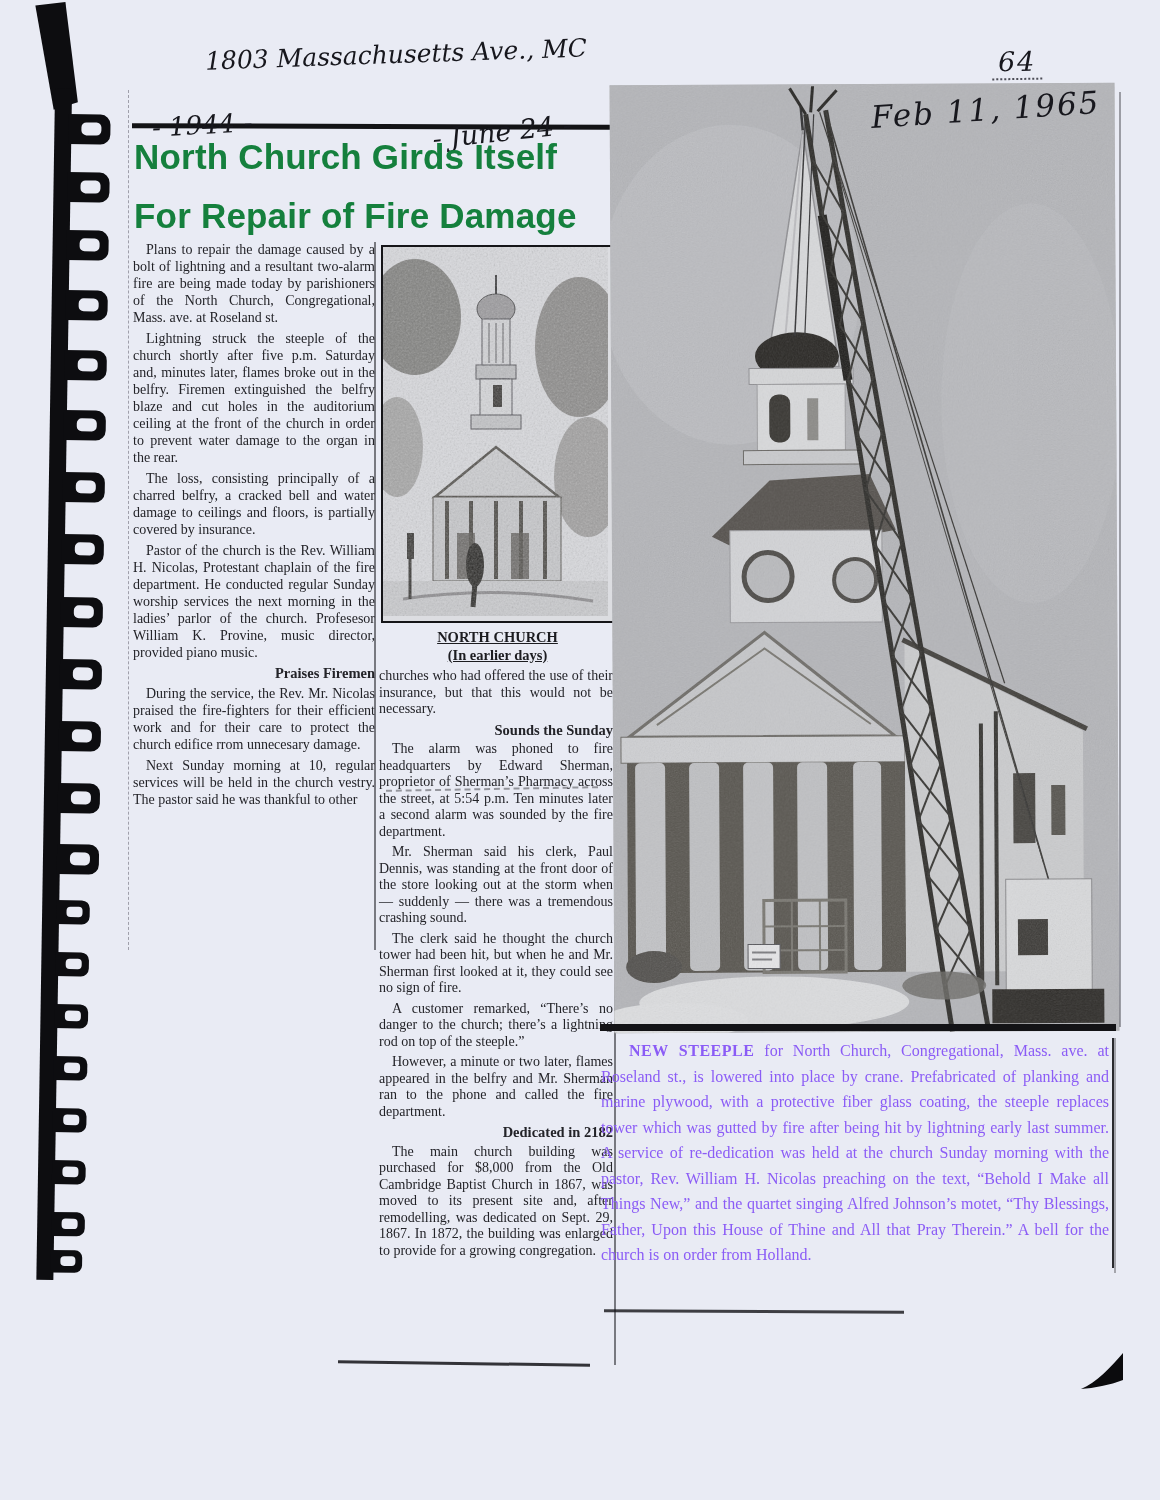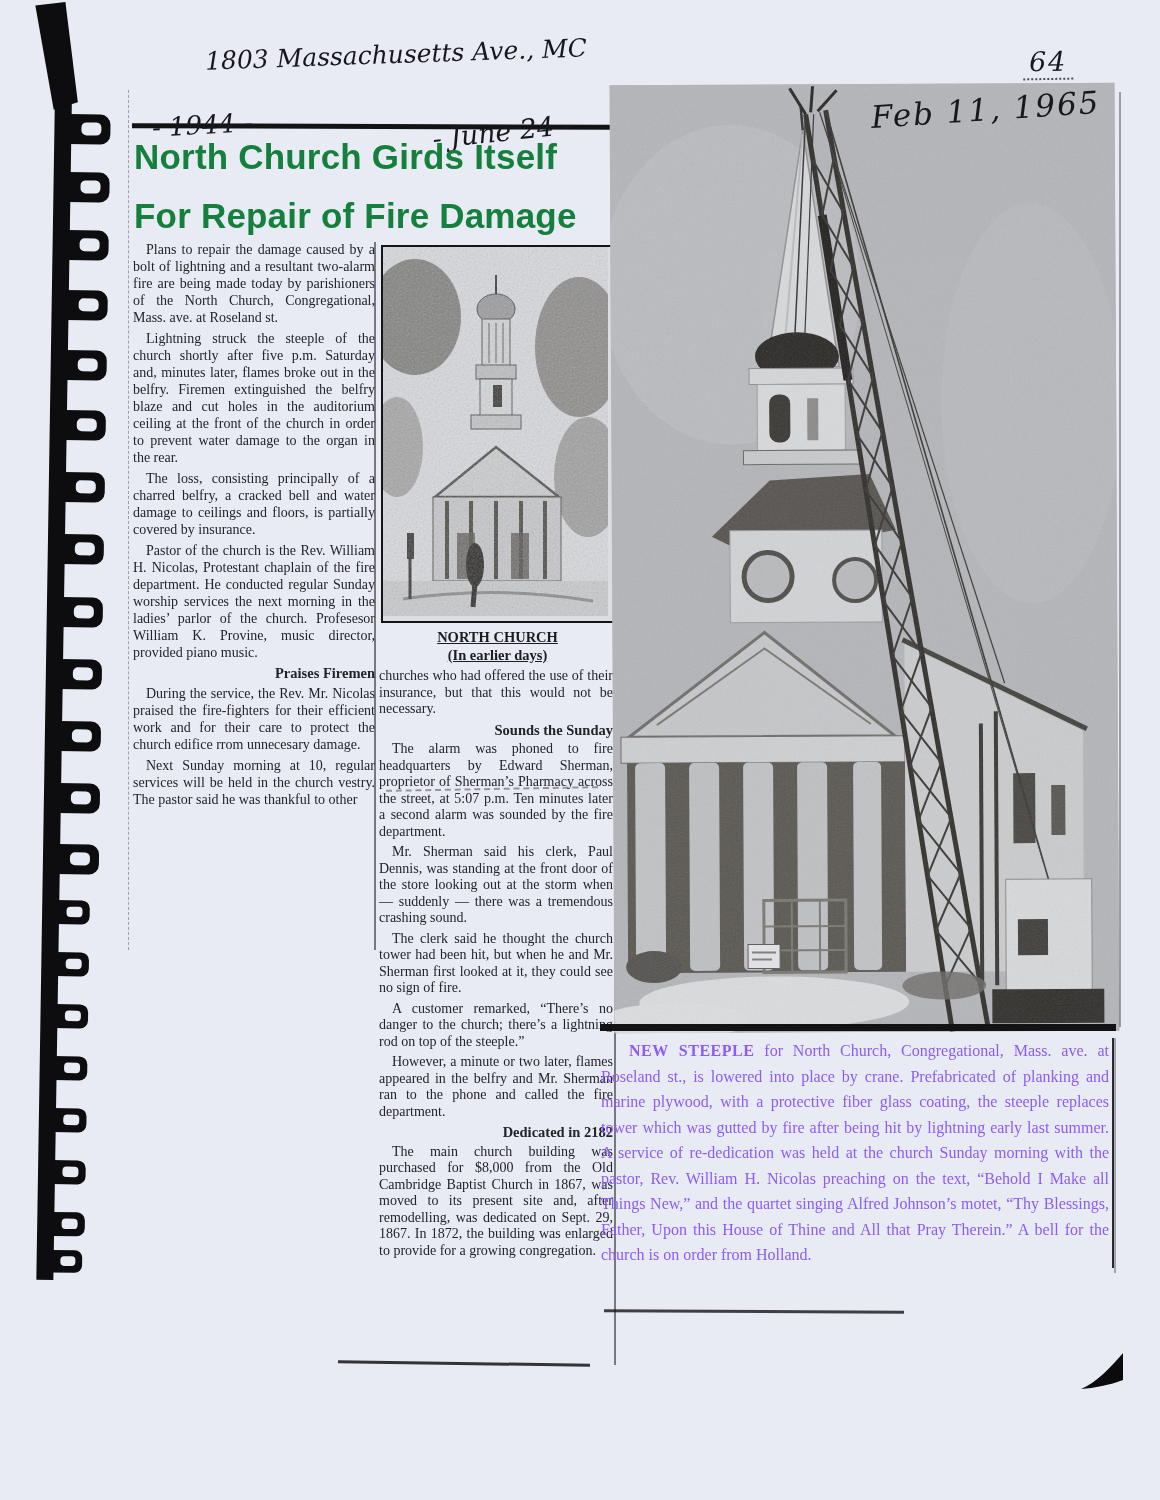--- a/index.html
+++ b/index.html
@@ -19,21 +19,21 @@
   .subhead{font-weight:bold;text-align:right;text-indent:0 !important;margin:3px 0 3px 0 !important;font-size:14.5px;}
   .vline{background:#3c3c42;opacity:.65;}
   .dashedge{border-left:1px dashed #8d8d98;opacity:.8;}
   
   .photoframe{background:#b9babe;}
   .smallcap{font-weight:bold;text-align:center;font-size:14.5px;line-height:18px;color:#1c1c20;}
   .bigcap{font-size:16px;line-height:25.5px;text-align:justify;color:#8b5cf6;}
   .bigcap .lead{font-weight:bold;letter-spacing:.5px;}
   .capindent{display:inline-block;width:28px;}
   .date-hand{font-size:31px;letter-spacing:2px;transform:rotate(-3.5deg);}
-  .pageno{font-size:27px;letter-spacing:2px;border-bottom:2px dotted #4c4c55;padding:0 6px 1px 6px;transform:rotate(-1deg);margin-left:31px;}
+  .pageno{font-size:27px;letter-spacing:2px;border-bottom:2px dotted #4c4c55;padding:0 6px 1px 6px;transform:rotate(-1deg);}
 </style>
 </head>
 <body>
 
 <div id="page">
 
   <div class="abs" style="left:22px;top:2px;">
     <svg width="110" height="1330" viewBox="0 0 110 1330">
       <defs>
         <g id="loop">
@@ -138,21 +138,21 @@
     </svg>
   </div>
   <div class="abs smallcap" style="left:381px;top:628px;width:233px;text-decoration:underline;">
     <div>NORTH CHURCH</div>
     <div>(In earlier days)</div>
   </div>
 
   <div class="abs col" style="left:379px;top:668px;width:234px;line-height:16.5px;">
     <p class="noind">churches who had offered the use of their insurance, but that this would not be necessary.</p>
     <p class="subhead">Sounds the Sunday</p>
-    <p>The alarm was phoned to fire headquarters by Edward Sherman, proprietor of Sherman’s Pharmacy across the street, at 5:07 p.m. Ten minutes later a second alarm was sounded by the fire department.</p>
+    <p>The alarm was phoned to fire headquarters by Edward Sherman, proprietor of Sherman’s Pharmacy across the street, at 5:54 p.m. Ten minutes later a second alarm was sounded by the fire department.</p>
     <p>Mr. Sherman said his clerk, Paul Dennis, was standing at the front door of the store looking out at the storm when — suddenly — there was a tremendous crashing sound.</p>
     <p>The clerk said he thought the church tower had been hit, but when he and Mr. Sherman first looked at it, they could see no sign of fire.</p>
     <p>A customer remarked, “There’s no danger to the church; there’s a lightning rod on top of the steeple.”</p>
     <p>However, a minute or two later, flames appeared in the belfry and Mr. Sherman ran to the phone and called the fire department.</p>
     <p class="subhead">Dedicated in 2182</p>
     <p>The main church building was purchased for $8,000 from the Old Cambridge Baptist Church in 1867, was moved to its present site and, after remodelling, was dedicated on Sept. 29, 1867. In 1872, the building was enlarged to provide for a growing congregation.</p>
   </div>
   <div class="abs vline" style="left:614px;top:660px;width:2px;height:705px;"></div>
 
   <div class="abs" style="left:386px;top:788px;width:212px;border-top:2px dashed #4f4f56;opacity:.55;transform:rotate(-1deg);"></div>

